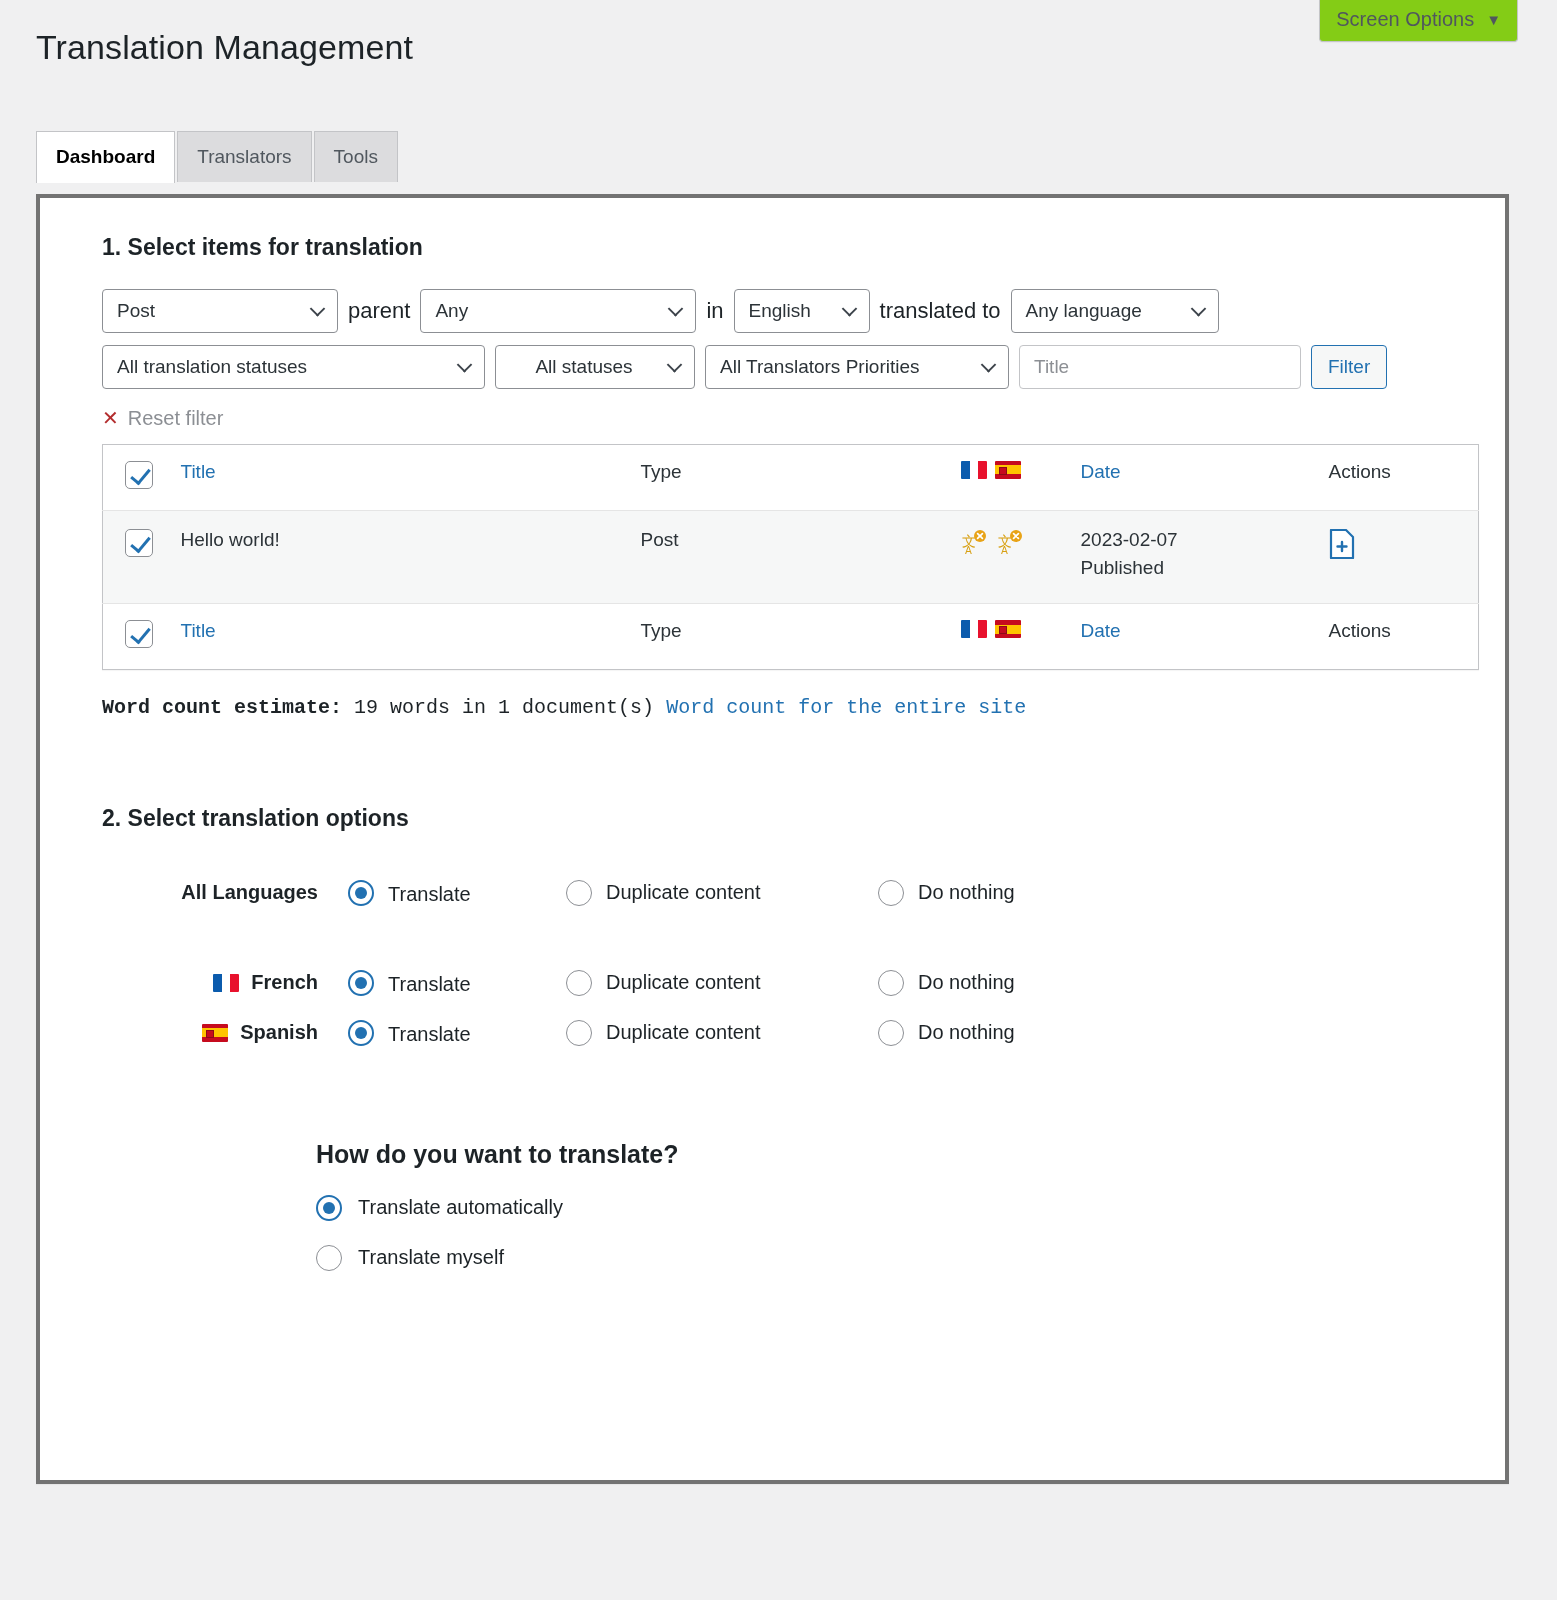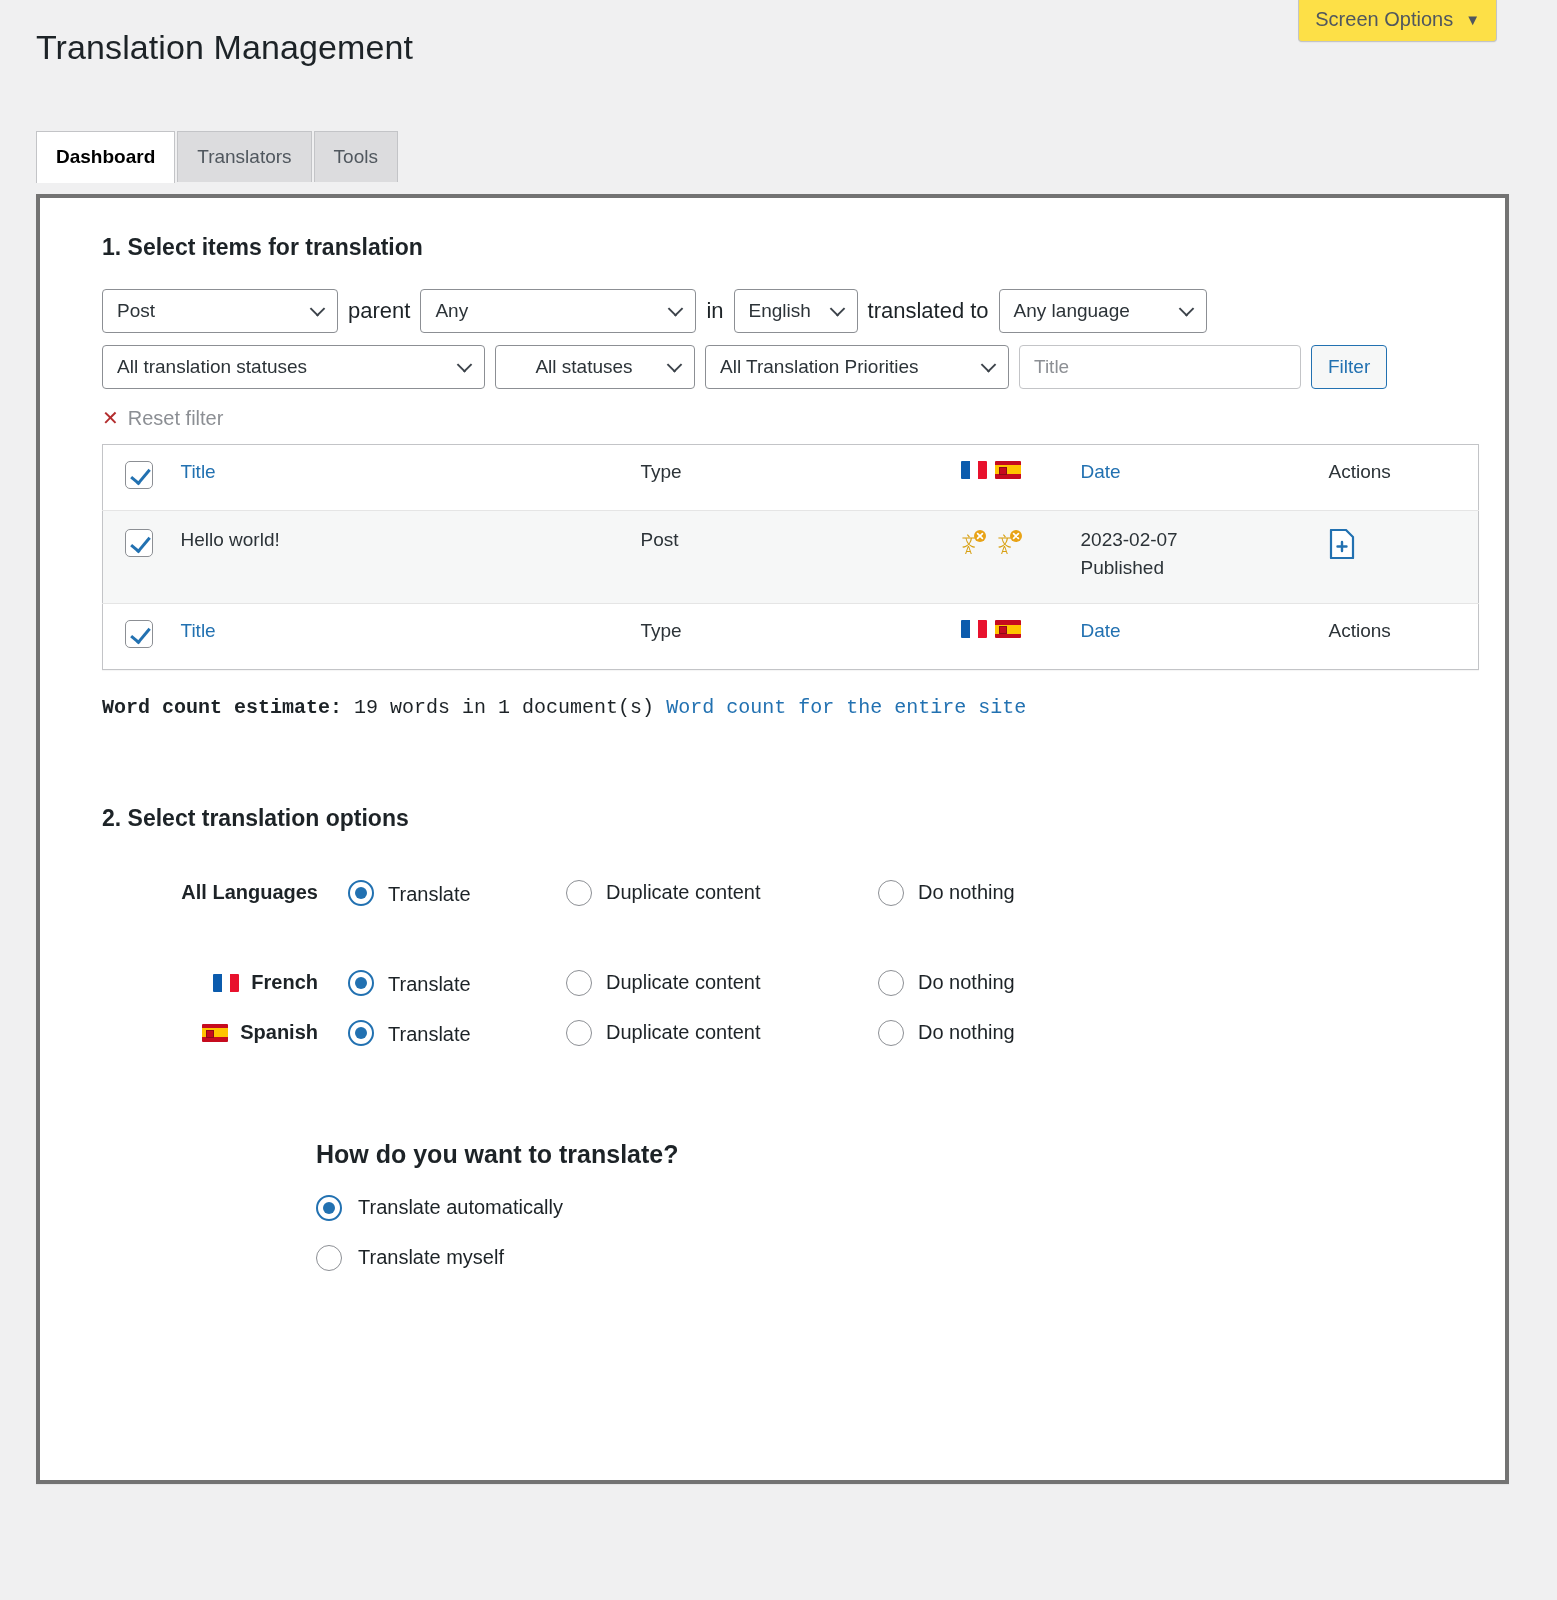--- a/index.html
+++ b/index.html
@@ -7,22 +7,22 @@
     margin: 0; padding: 0;
     background: #f0f0f1;
     font-family: "Liberation Sans", sans-serif;
     color: #1d2327;
   }
   body { width: 1557px; min-height: 1600px; position: relative; }
 
   
   .screen-options-btn {
     position: absolute;
-    top: -1px; right: 60px;
-    background: #fde047;
+    top: -1px; right: 39px;
+    background: #84cc16;
     border: 1px solid #c3c4c7;
     border-top: none;
     border-radius: 0 0 4px 4px;
     padding: 10px 16px 12px 16px;
     font-size: 20px;
     color: #50575e;
     display: flex; align-items: center; gap: 12px;
     box-shadow: 0 1px 1px rgba(0,0,0,.04);
     cursor: pointer;
     line-height: 1;
@@ -112,21 +112,21 @@
     content: "";
     position: absolute;
     right: 14px; top: 50%;
     width: 9px; height: 9px;
     border-right: 2px solid #3c434a;
     border-bottom: 2px solid #3c434a;
     transform: translateY(-70%) rotate(45deg);
   }
   .sel.w-post { width: 236px; }
   .sel.w-parent { width: 276px; }
-  .sel.w-lang { width: 124px; }
+  .sel.w-lang { width: 136px; }
   .sel.w-anylang { width: 208px; }
   .sel.w-tstat { width: 383px; }
   .sel.w-stat { width: 200px; justify-content: center; }
   .sel.w-prio { width: 304px; }
   .lbl-inline { font-size: 22px; color: #1d2327; }
 
   .text-input {
     height: 44px;
     width: 282px;
     border: 1px solid #c3c4c7;
@@ -394,21 +394,21 @@
   </div>
 
   <div class="filter-row">
     <div class="sel w-tstat">
       <span>All translation statuses</span>
     </div>
     <div class="sel w-stat">
       <span>All statuses</span>
     </div>
     <div class="sel w-prio">
-      <span>All Translation Priorities</span>
+      <span>All Translators Priorities</span>
     </div>
     <input class="text-input" type="text" placeholder="Title" style="">
     <button class="filter-btn">Filter</button>
   </div>
 
   <div class="reset-filter">
     <span class="reset-x">✕</span>
     <span>Reset filter</span>
   </div>
 

